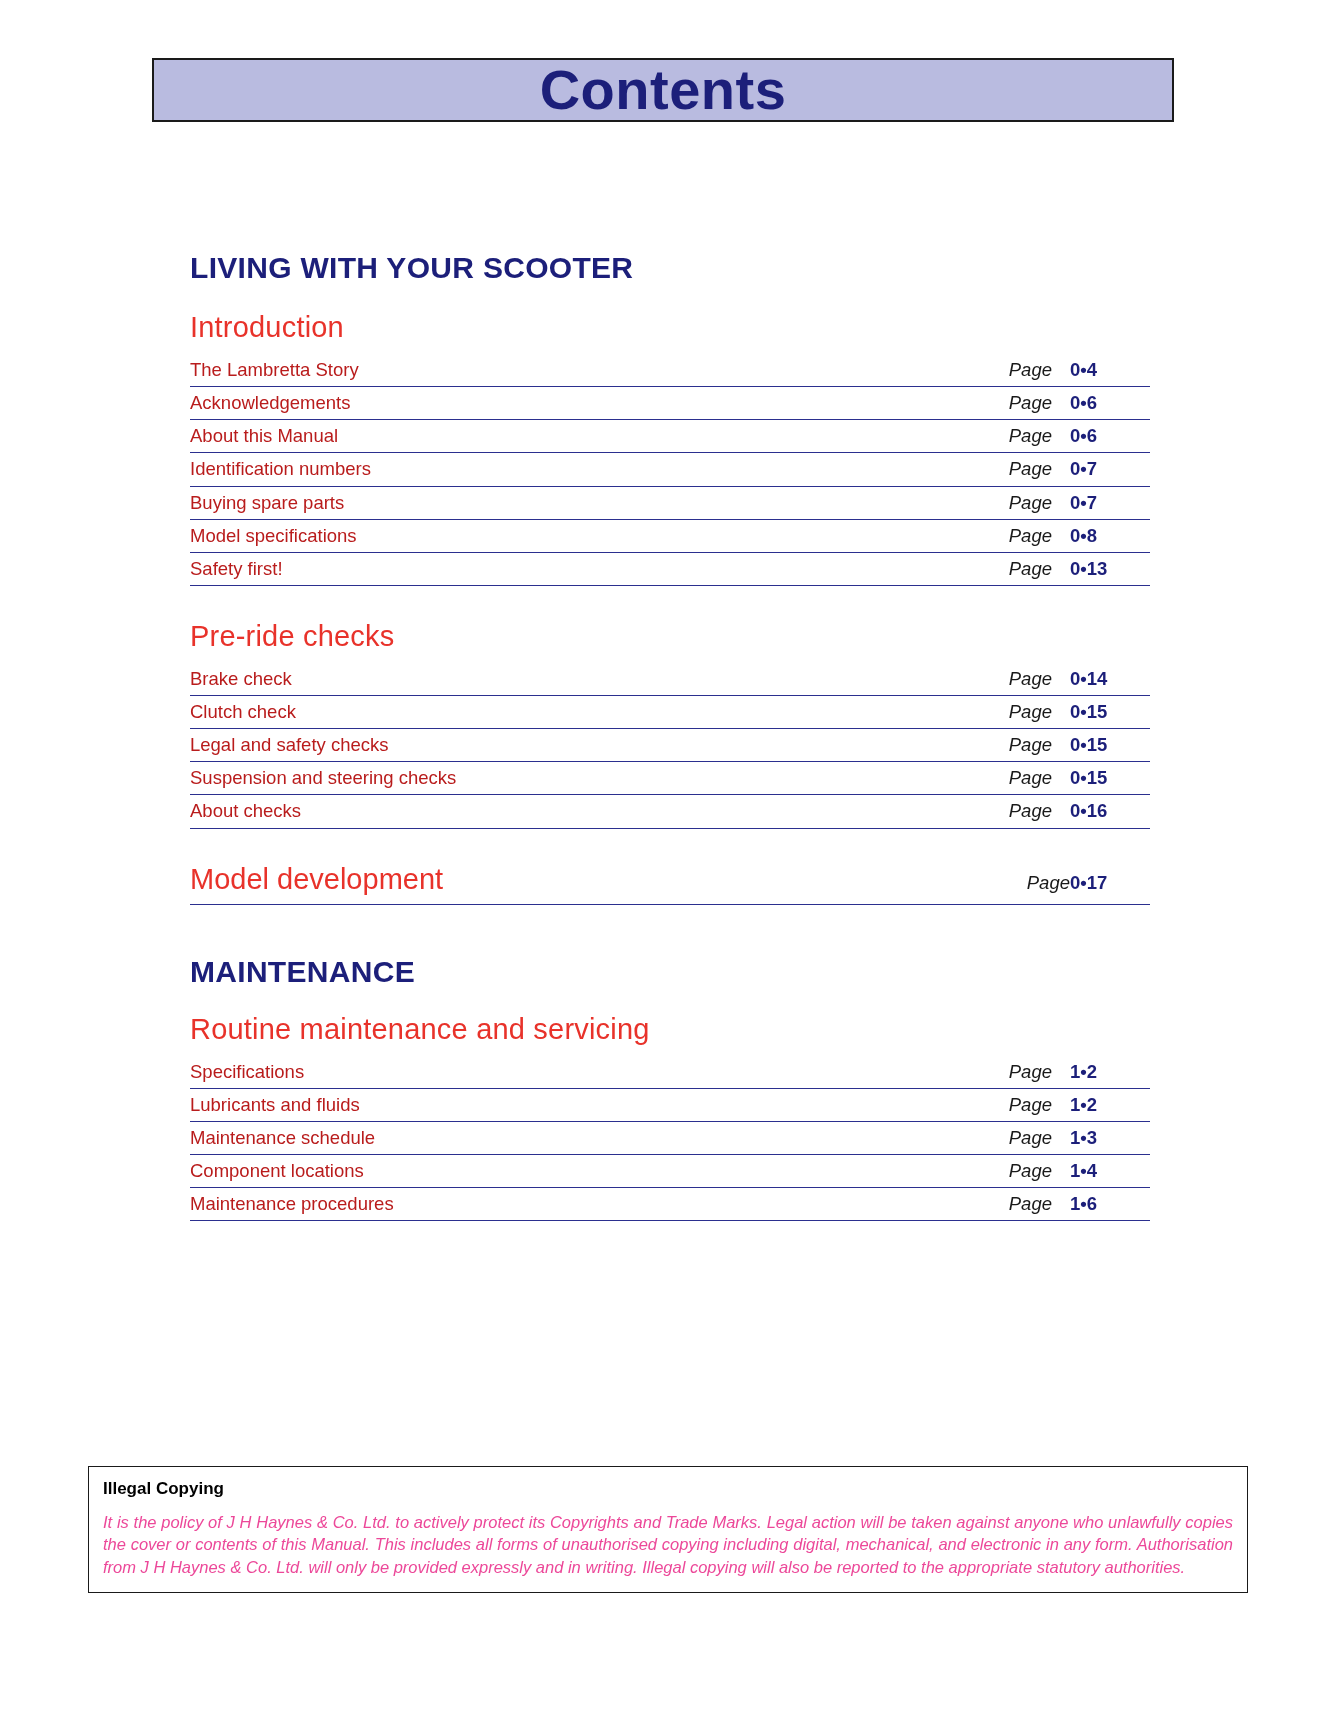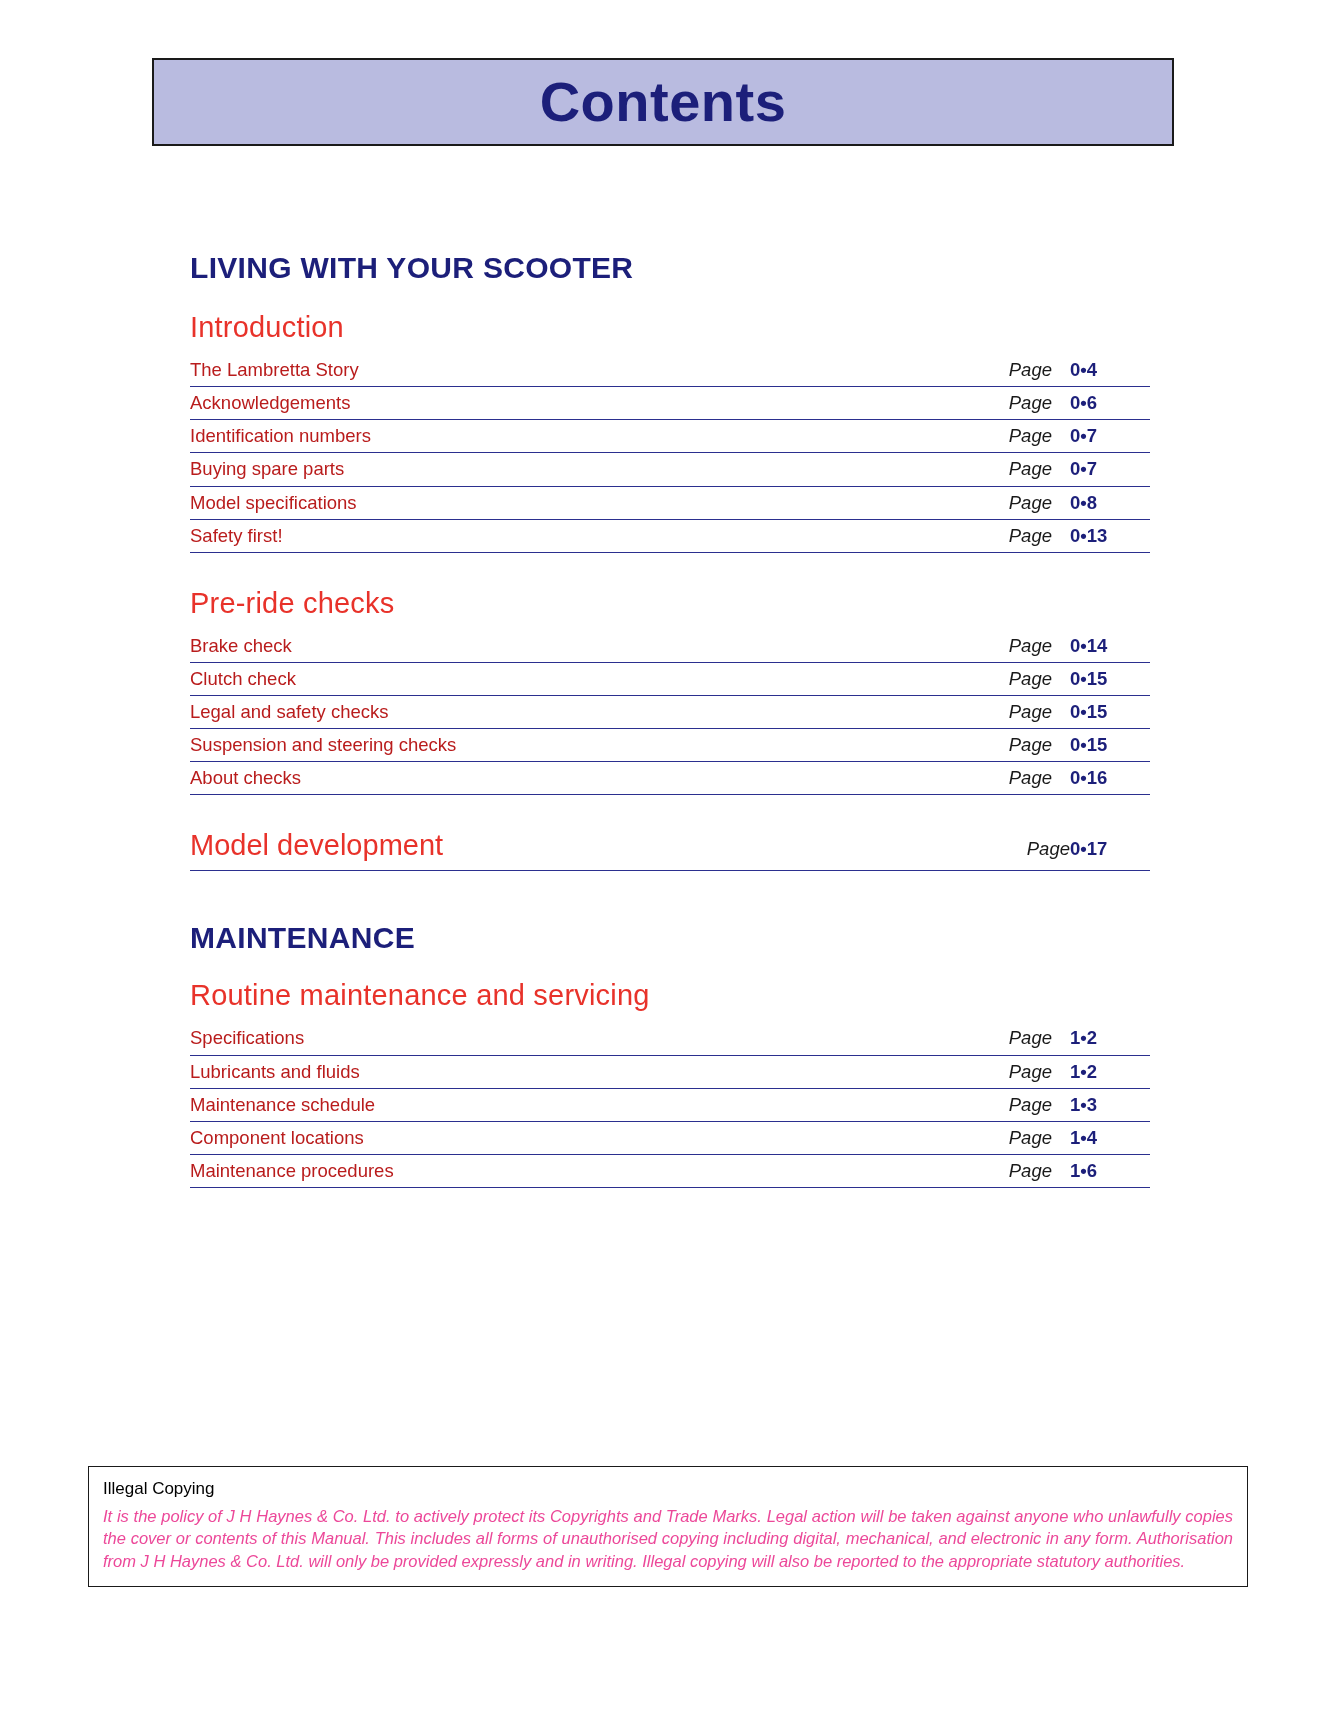--- a/index.html
+++ b/index.html
@@ -18,21 +18,21 @@
     position: absolute;
     inset: 0;
     box-sizing: border-box;
   }
   
   .banner {
     position: absolute;
     left: 152px;
     top: 58px;
     width: 1022px;
-    height: 88px;
+    height: 64px;
     background: #b9bbe0;
     border: 2px solid #1a1a1a;
     box-sizing: border-box;
     display: flex;
     align-items: center;
     justify-content: center;
   }
   .banner-title {
     font-size: 56px;
     font-weight: bold;
@@ -128,23 +128,23 @@
     position: absolute;
     left: 88px;
     top: 1466px;
     width: 1160px;
     border: 1px solid #1a1a1a;
     box-sizing: border-box;
     padding: 12px 14px 14px 14px;
   }
   .notice-title {
     font-size: 17px;
-    font-weight: normal;
+    font-weight: bold;
     color: #000;
-    margin-bottom: 6px;
+    margin-bottom: 12px;
   }
   .notice-body {
     font-size: 16.5px;
     font-style: italic;
     line-height: 1.35;
     color: #ec4899;
     text-align: justify;
   }
 </style>
 </head>
@@ -168,20 +168,25 @@
             <td class="entry-title">The Lambretta Story</td>
             <td class="page-word">Page</td>
             <td class="page-num">0•4</td>
           </tr>
           <tr>
             <td class="entry-title">Acknowledgements</td>
             <td class="page-word">Page</td>
             <td class="page-num">0•6</td>
           </tr>
           <tr>
+            <td class="entry-title">About this Manual</td>
+            <td class="page-word">Page</td>
+            <td class="page-num">0•6</td>
+          </tr>
+          <tr>
             <td class="entry-title">Identification numbers</td>
             <td class="page-word">Page</td>
             <td class="page-num">0•7</td>
           </tr>
           <tr>
             <td class="entry-title">Buying spare parts</td>
             <td class="page-word">Page</td>
             <td class="page-num">0•7</td>
           </tr>
           <tr>

